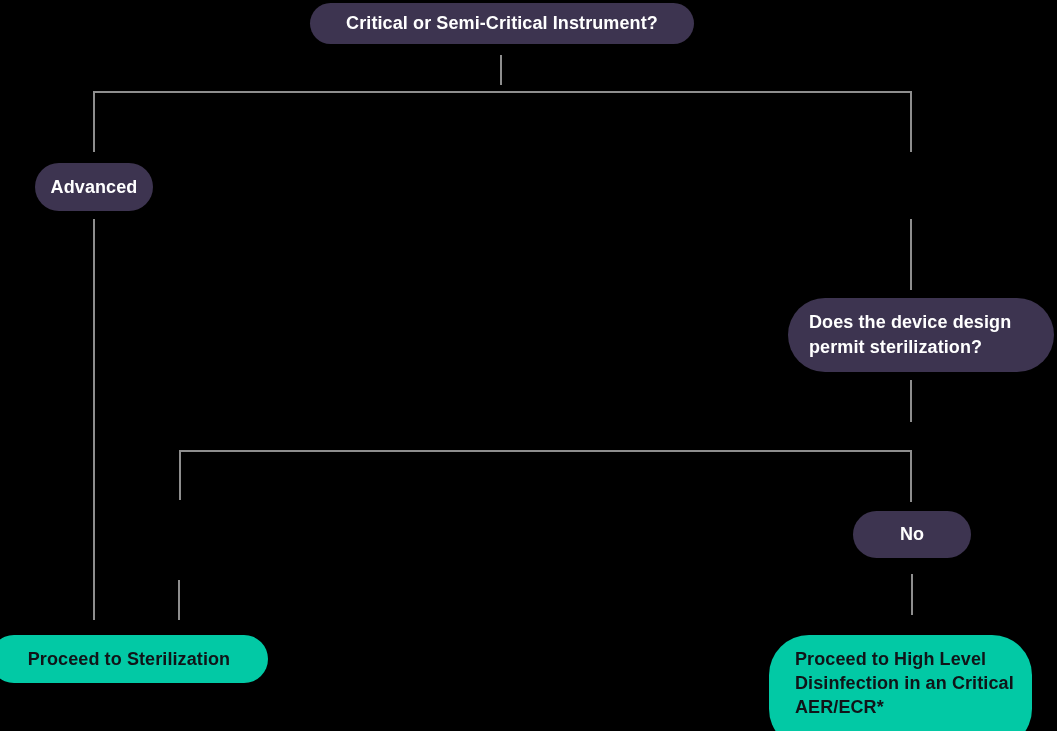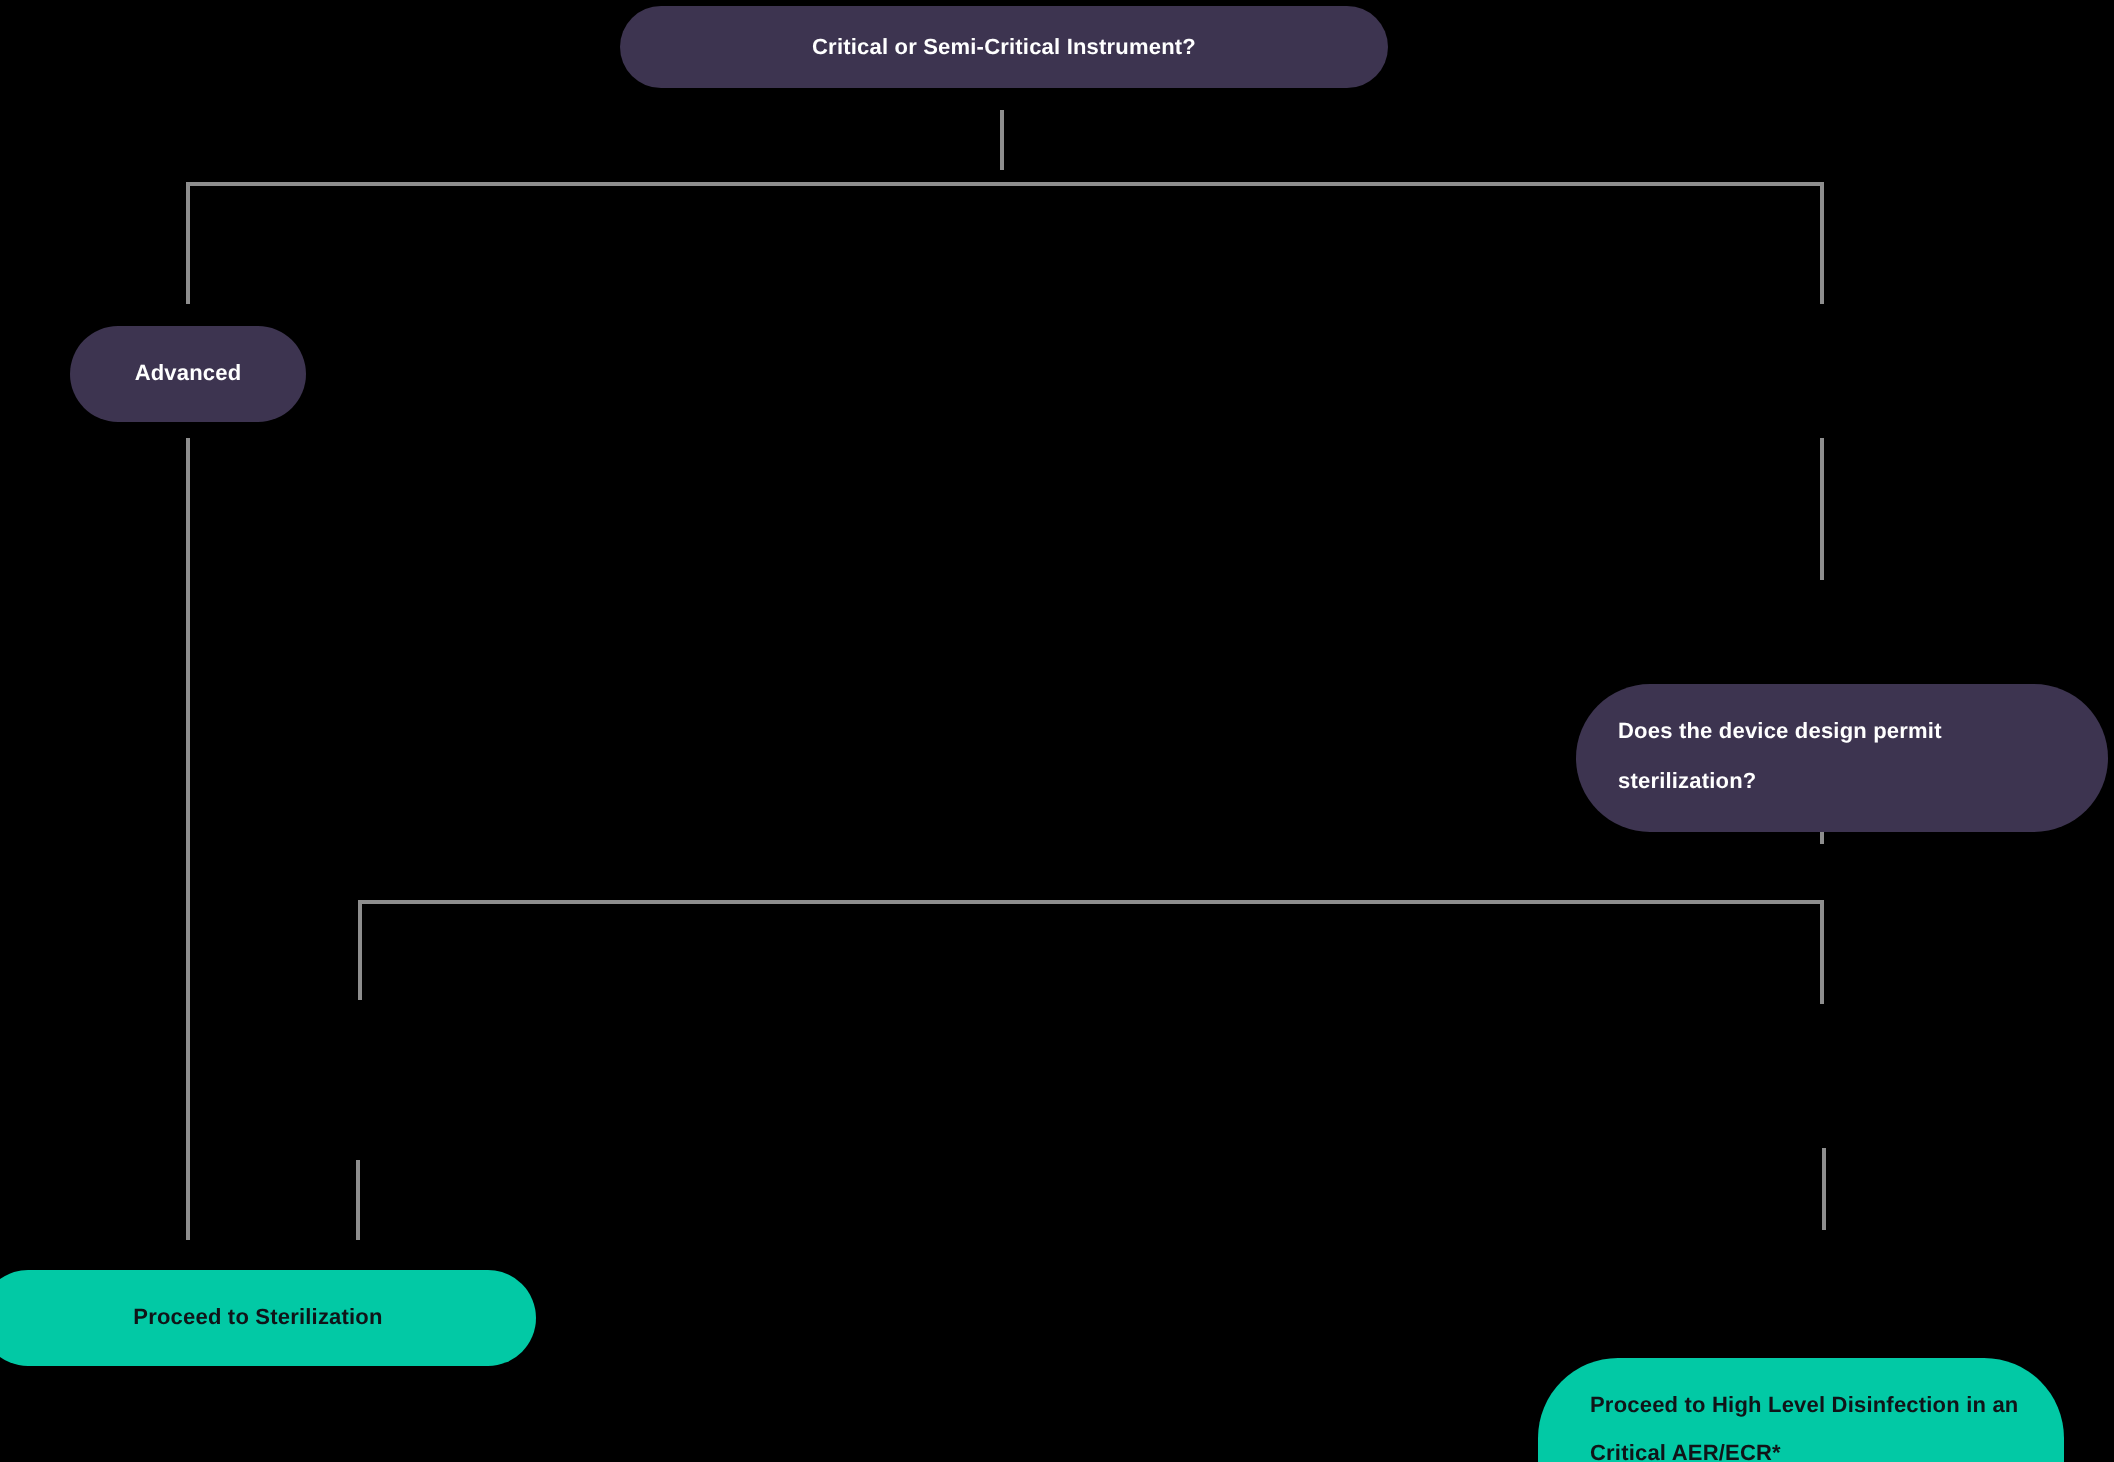--- a/index.html
+++ b/index.html
@@ -19,38 +19,37 @@
     position: absolute;
     background: var(--line, #8e8e8e);
   }
   .node {
     position: absolute;
     box-sizing: border-box;
     display: flex;
     align-items: center;
     justify-content: center;
     font-weight: 700;
-    font-size: 11px;
+    font-size: 18px;
     letter-spacing: 0.1px;
     white-space: nowrap;
   }
   .node.dark {
     background: var(--node-dark, #3d3450);
     color: var(--text-light, #ffffff);
   }
   .node.teal {
     background: var(--node-teal, #02c9a5);
     color: var(--text-dark, #101418);
   }
   .node.multiline {
     white-space: normal;
     justify-content: flex-start;
     text-align: left;
     line-height: 25px;
-    margin-top: 44px;
   }
   #node-root        { left: 310px; top: 3px;   width: 384px; height: 41px;  border-radius: 21px; }
   #node-critical    { left: 35px;  top: 163px; width: 118px; height: 48px;  border-radius: 24px; }
   #node-semi        { left: 825px; top: 163px; width: 172px; height: 48px;  border-radius: 24px; }
   #node-device      { left: 788px; top: 298px; width: 266px; height: 74px;  border-radius: 37px;
                       padding: 0 18px 0 21px; }
   #node-yes         { left: 122px; top: 516px; width: 116px; height: 47px;  border-radius: 24px; }
   #node-no          { left: 853px; top: 511px; width: 118px; height: 47px;  border-radius: 24px; }
   #node-steril      { left: -10px; top: 635px; width: 278px; height: 48px;  border-radius: 24px; }
   #node-hld         { left: 769px; top: 635px; width: 263px; height: 114px; border-radius: 40px;
@@ -91,20 +90,21 @@
   <div class="line" id="ln-no-stem"></div>
 
   <div class="node dark" id="node-root">Critical or Semi-Critical Instrument?</div>
 
   <div class="node dark" id="node-critical">Advanced</div>
 
 
   <div class="node dark multiline" id="node-device">Does the device design permit sterilization?</div>
 
 
+  <div class="node dark" id="node-no">No</div>
 
   <div class="node teal" id="node-steril">Proceed to Sterilization</div>
 
   <div class="node teal multiline" id="node-hld">
     <span class="inner">Proceed to High Level Disinfection in an Critical AER/ECR*</span>
   </div>
 
 </div>
 
 </body></html>

